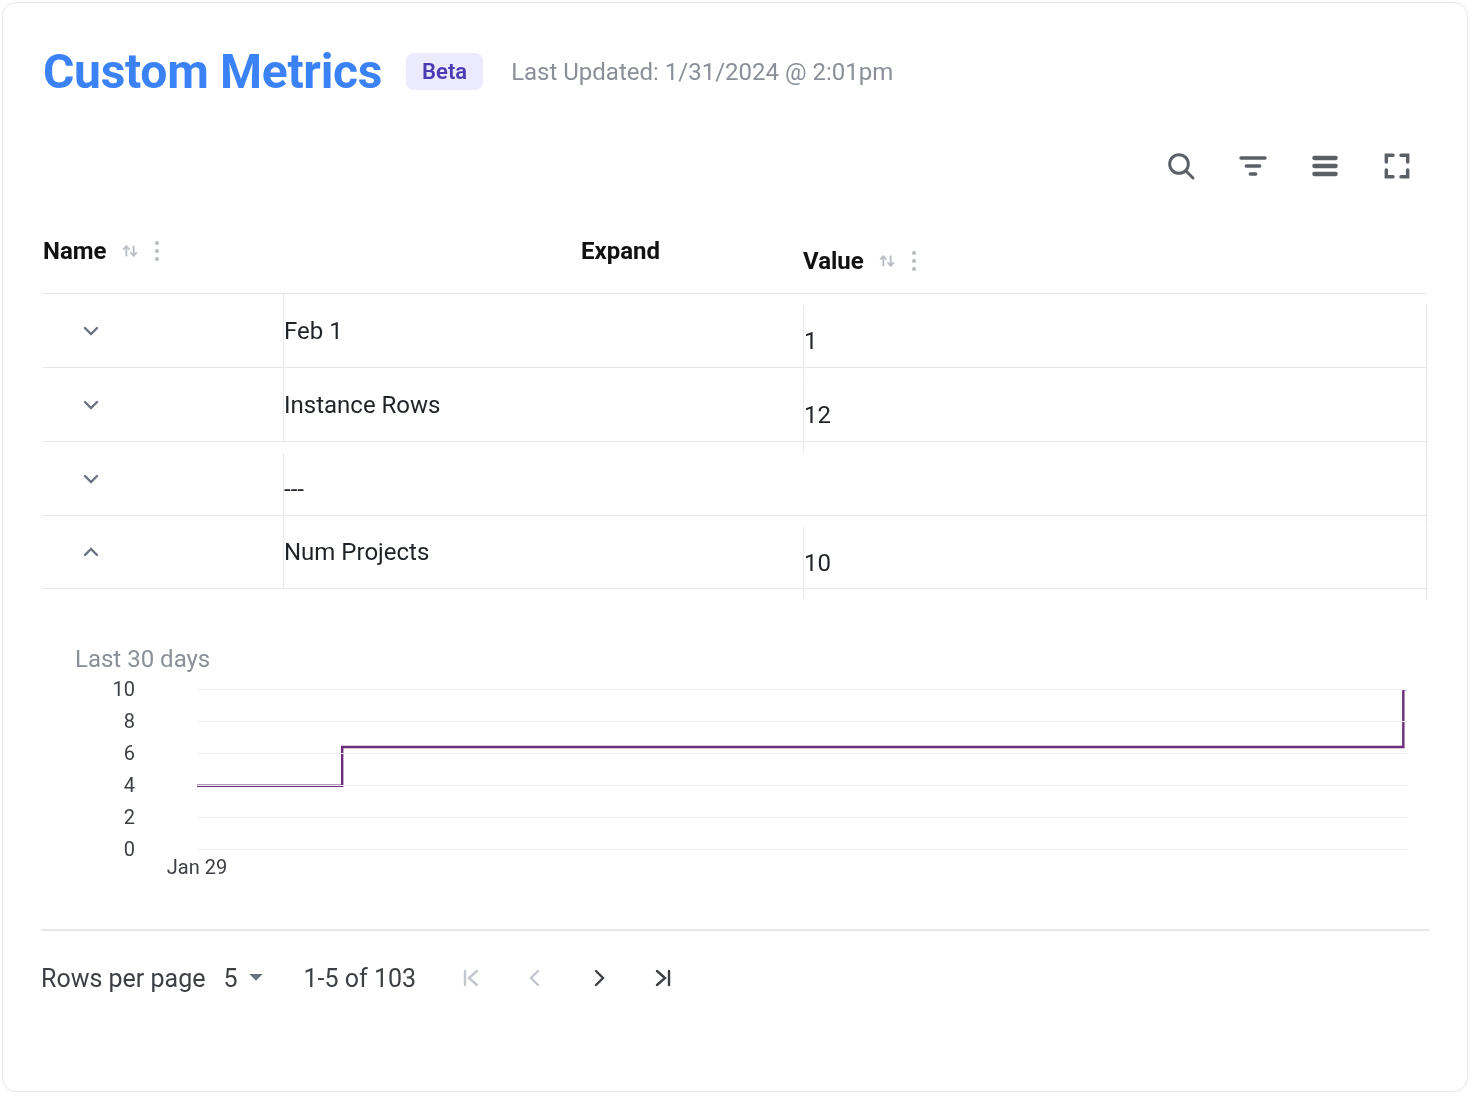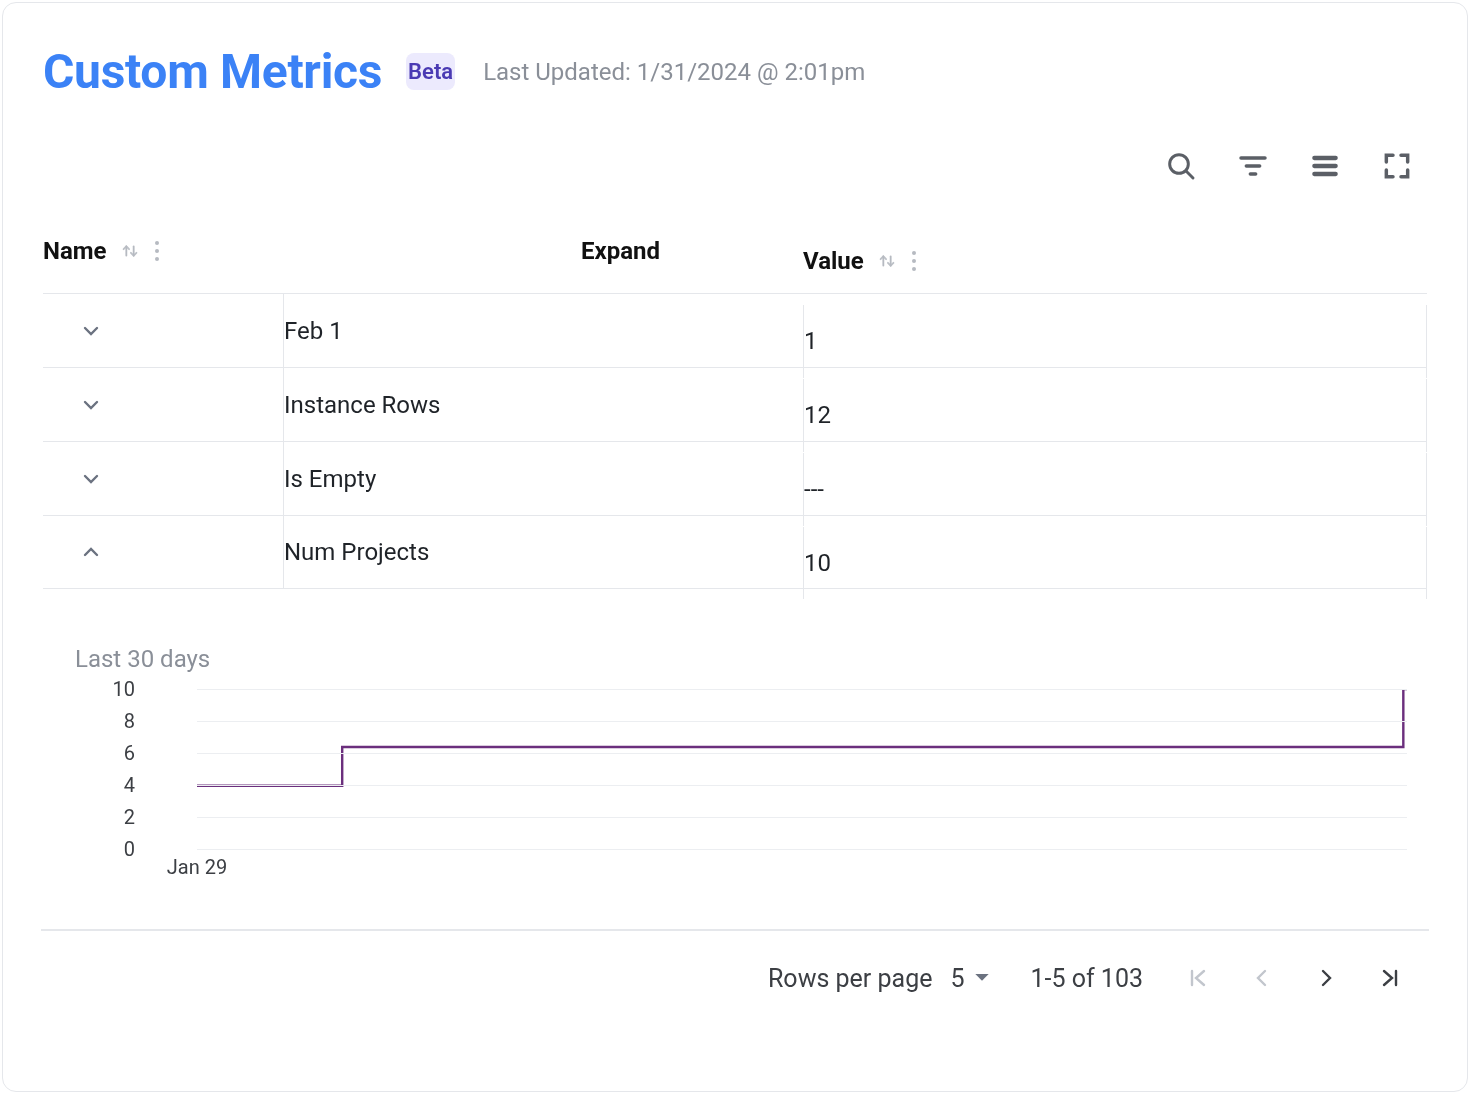--- a/index.html
+++ b/index.html
@@ -24,21 +24,21 @@
     font-size: 48px;
     font-weight: 700;
     color: #3b82f6;
     letter-spacing: -0.3px;
   }
   .badge {
     background: #eceafd;
     color: #4a3ab3;
     font-weight: 600;
     font-size: 22px;
-    padding: 6px 2px;
+    padding: 6px 16px;
     border-radius: 8px;
   }
   .last-updated {
     color: #8a8f98;
     font-size: 24px;
     margin-left: 4px;
   }
   .toolbar {
     display: flex;
     justify-content: flex-end;
@@ -134,21 +134,20 @@
   }
   .chart-spacer { height: 62px; }
 
   
   .footer {
     border-top: 2px solid #e5e7eb;
     margin: 18px -2px 0 -2px;
     height: 96px;
     display: flex;
     align-items: center;
-    justify-content: flex-end;
     gap: 40px;
     padding-right: 24px;
   }
   .rpp-label, .range-label, .rpp-val {
     font-size: 25px;
     color: #3c3f44;
   }
   .rpp { display: flex; align-items: center; gap: 18px; }
   .rpp-select { display:flex; align-items:center; gap:10px; cursor:pointer; }
   .rpp-caret { color:#6b7280; display:flex; }
@@ -268,21 +267,20 @@
         <div class="cell col-value">12</div>
       </div>
       <div class="trow">
         <div class="cell col-expand">
             <div class="expander">
               <svg viewBox="0 0 24 24" fill="none" stroke="currentColor" stroke-width="2.4" stroke-linecap="round">
                 <polyline points="6 9 12 15 18 9"></polyline>
               </svg>
             </div>
           </div>
-        <div class="cell col-name">Is Empty</div>
         <div class="cell col-value">---</div>
       </div>
       <div class="trow">
         <div class="cell col-expand">
             <div class="expander">
               <svg viewBox="0 0 24 24" fill="none" stroke="currentColor" stroke-width="2.4" stroke-linecap="round">
                 <polyline points="6 15 12 9 18 15"></polyline>
               </svg>
             </div>
           </div>

